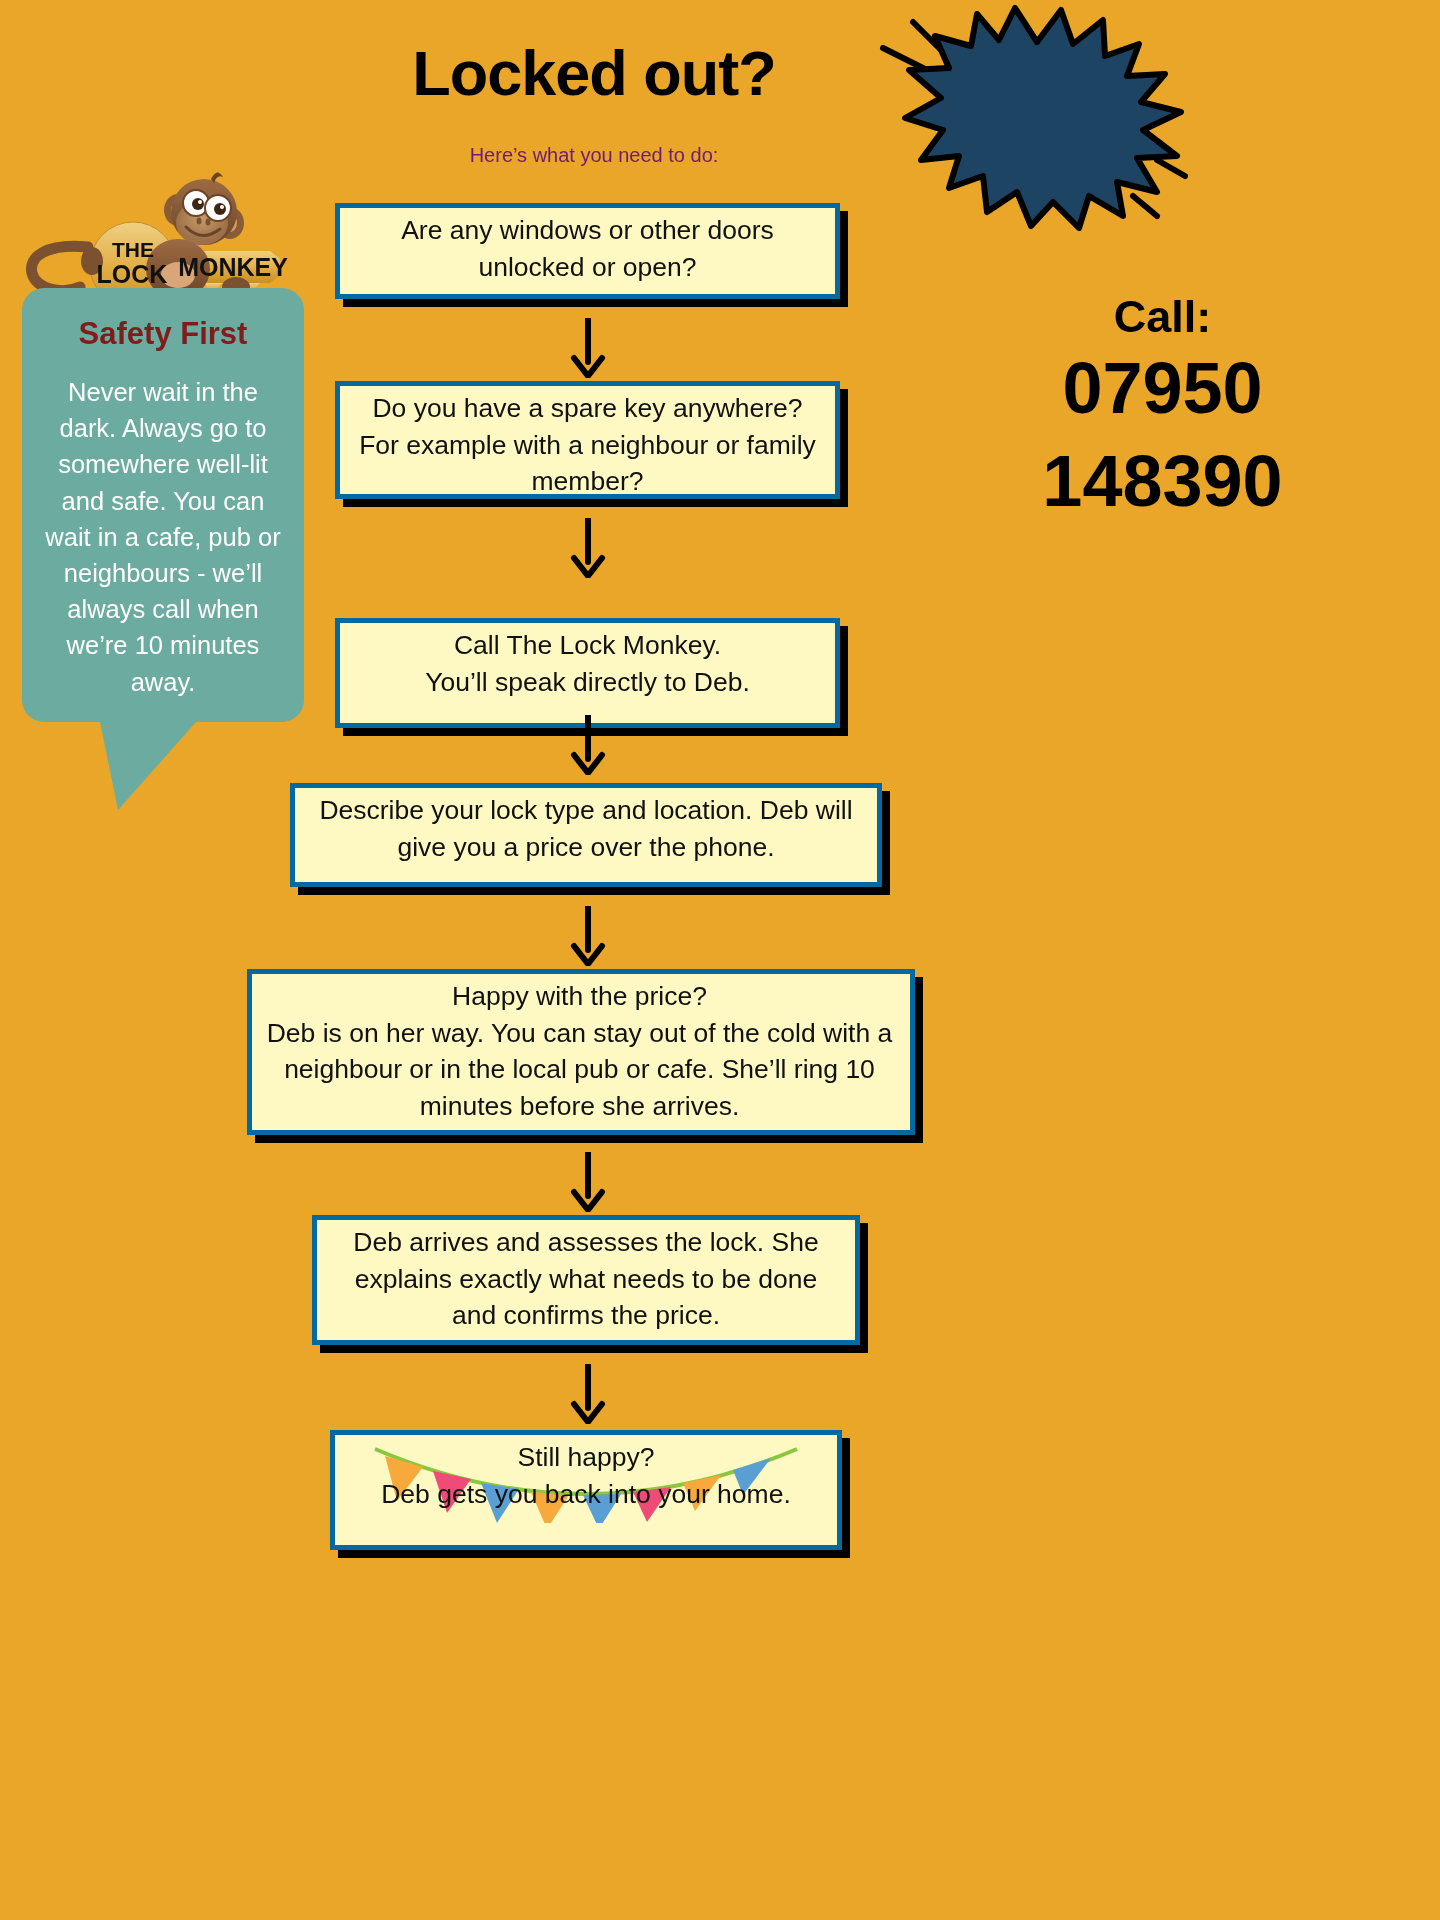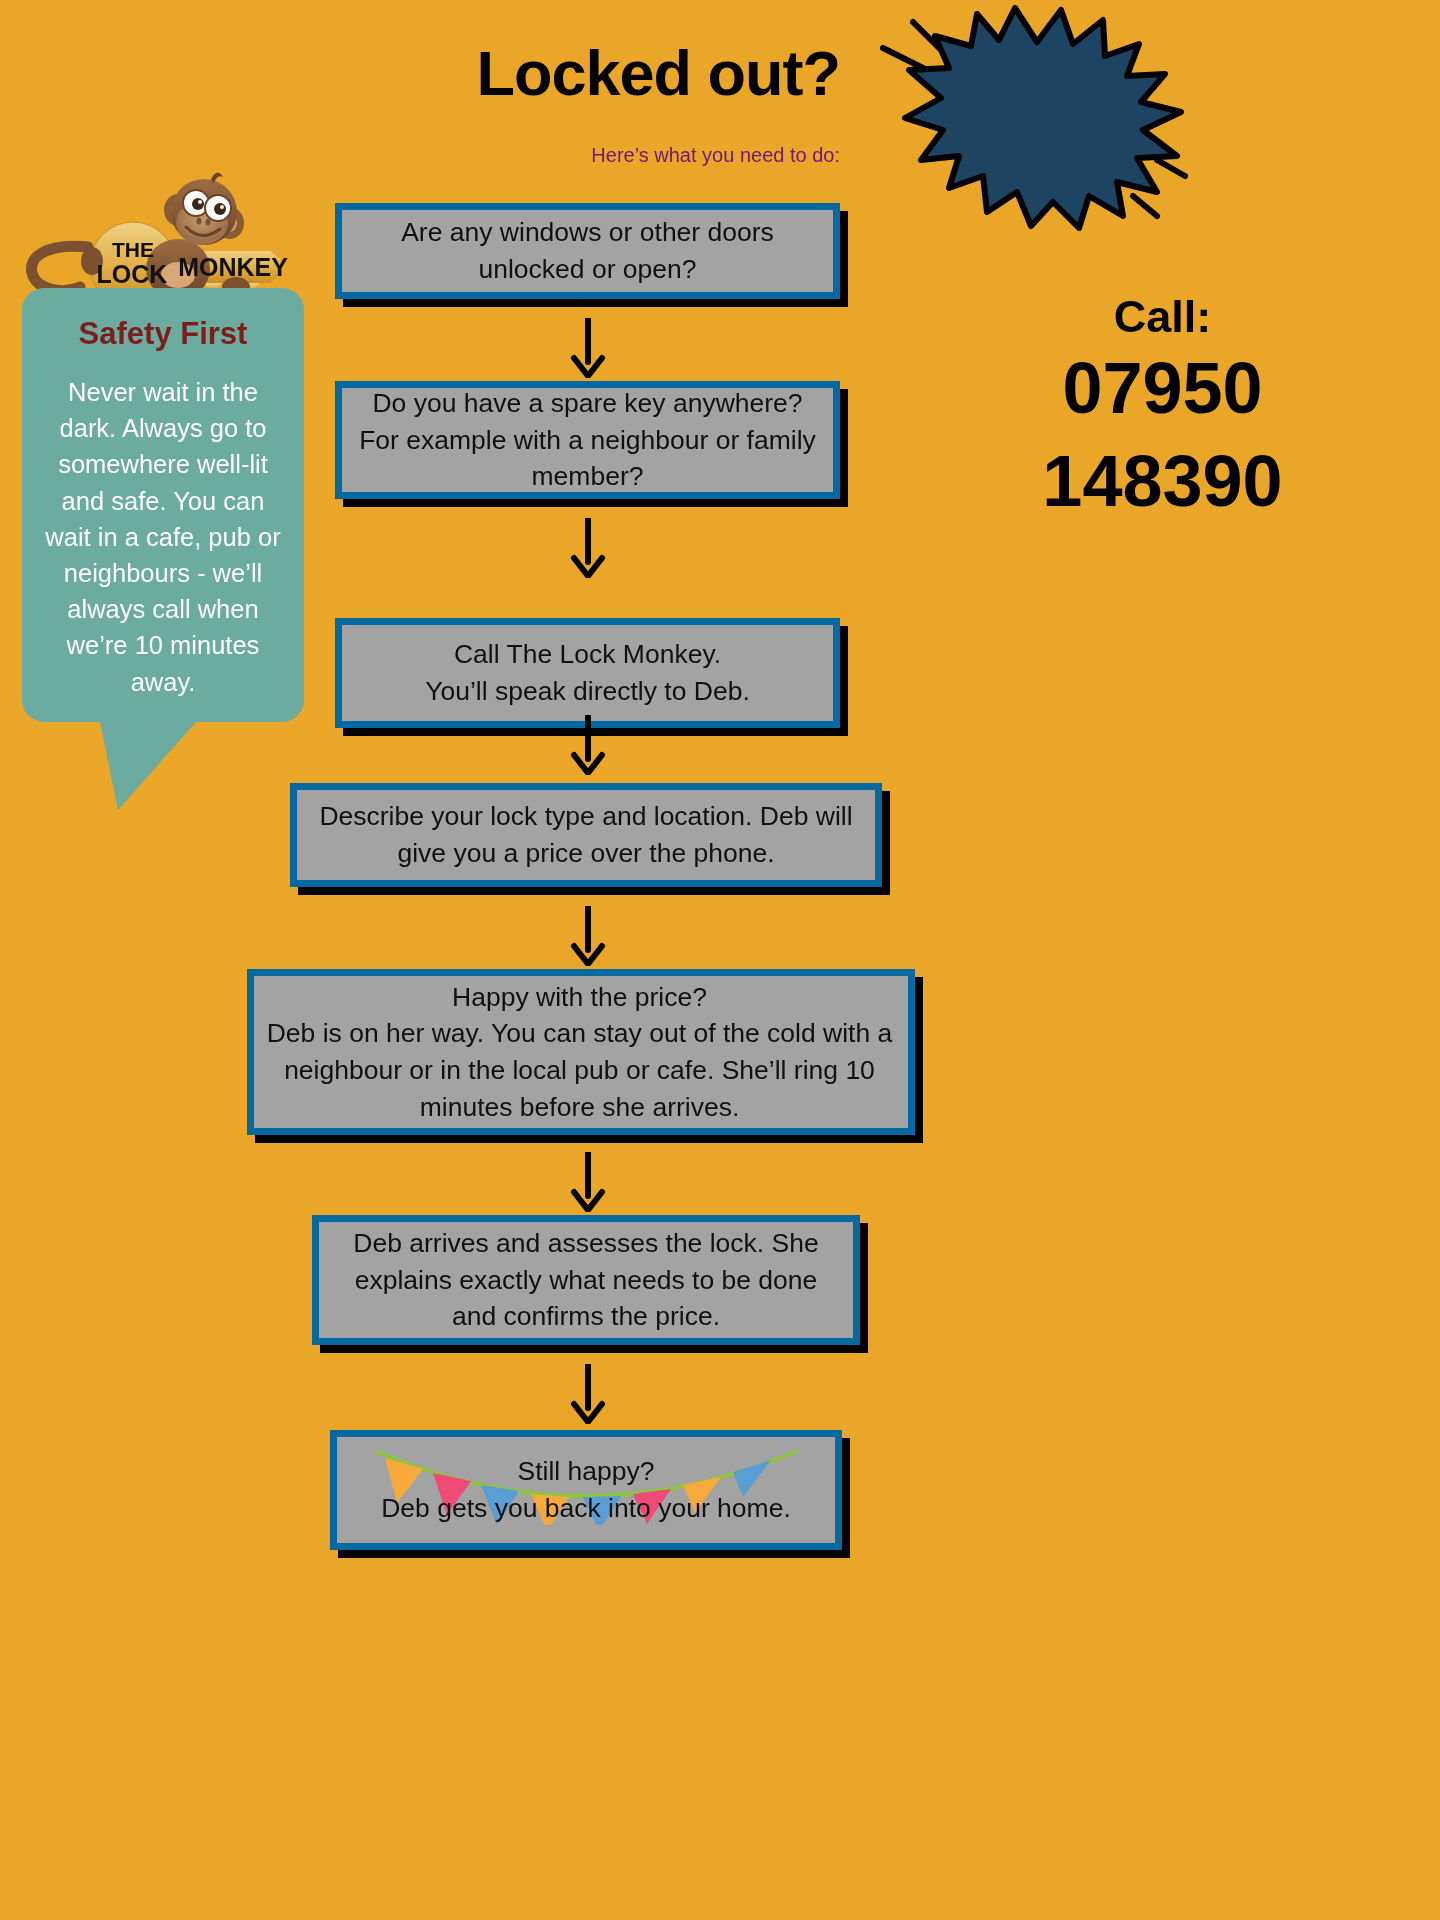--- a/index.html
+++ b/index.html
@@ -10,24 +10,24 @@
   }
   body {
     background: #eaa628;
     font-family: "Liberation Sans", sans-serif;
     position: relative;
   }
 
   
   .header {
     position: absolute;
-    left: 320px;
+    left: 334px;
     top: 40px;
     width: 520px;
-    text-align: right;
+    text-align: center;
   }
   .title {
     font-size: 63px;
     font-weight: bold;
     color: #000;
     letter-spacing: -1px;
     line-height: 1.05;
   }
   .subtitle {
     font-size: 20px;
@@ -112,25 +112,25 @@
     font-weight: bold;
   }
   .call-label { font-size: 45px; line-height: 1.12; }
   .call-num   { font-size: 72px; line-height: 1.28; letter-spacing: 0px;}
 
   
   .flow { position: absolute; left: 0; top: 0; width: 1440px; }
 
   .fbox {
     position: absolute;
-    background: #a3a3a3;
-    border: 7px solid #0369a1;
+    background: #fef9c3;
+    border: 5px solid #0369a1;
     box-shadow: 8px 8px 0 0 #000;
     display: flex;
-    align-items: center;
+    align-items: flex-start;
     justify-content: center;
     text-align: center;
   }
   .fbox p {
     font-size: 26.5px;
     line-height: 1.38;
     color: #111;
     padding: 4px 14px;
     position: relative;
     z-index: 2;

